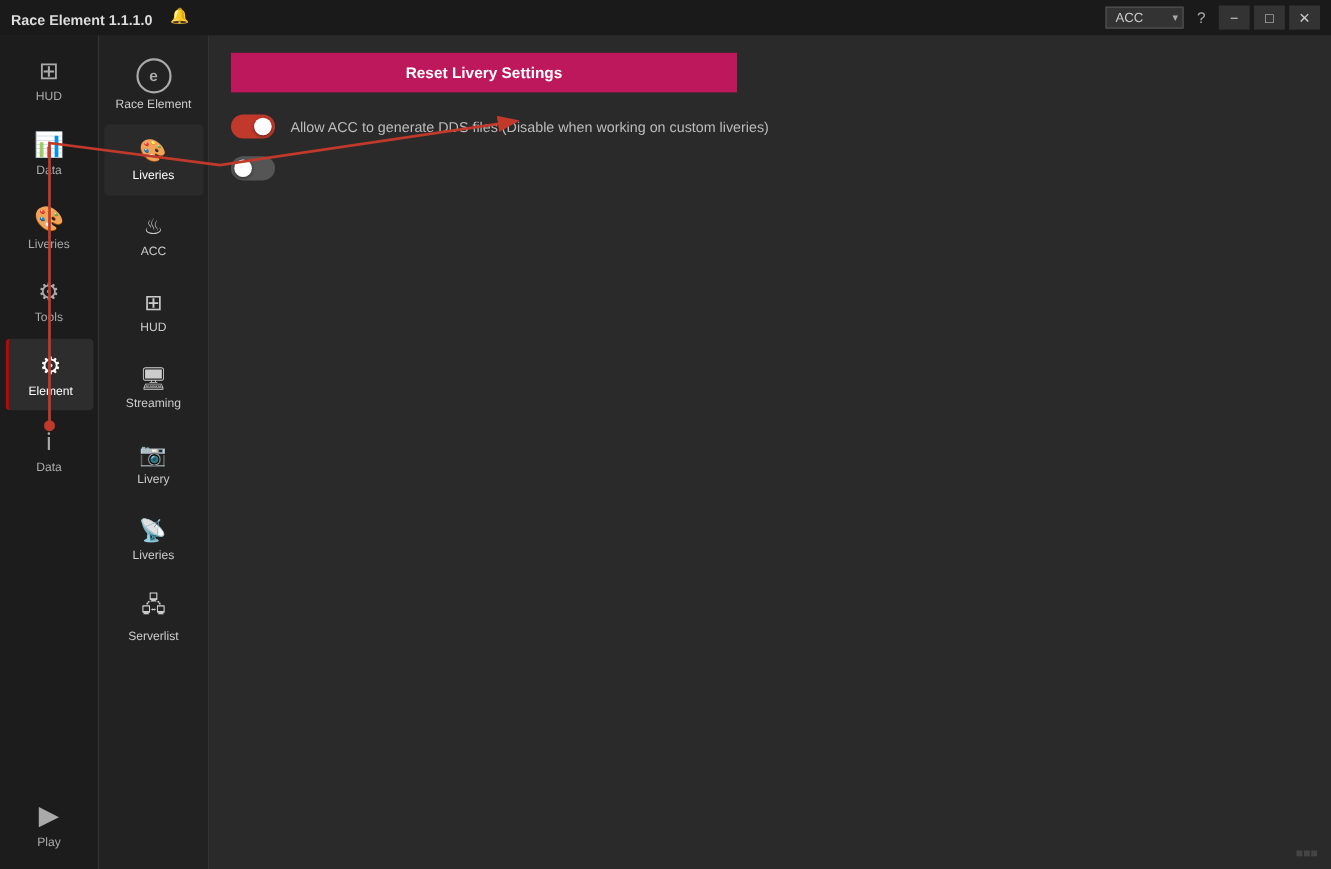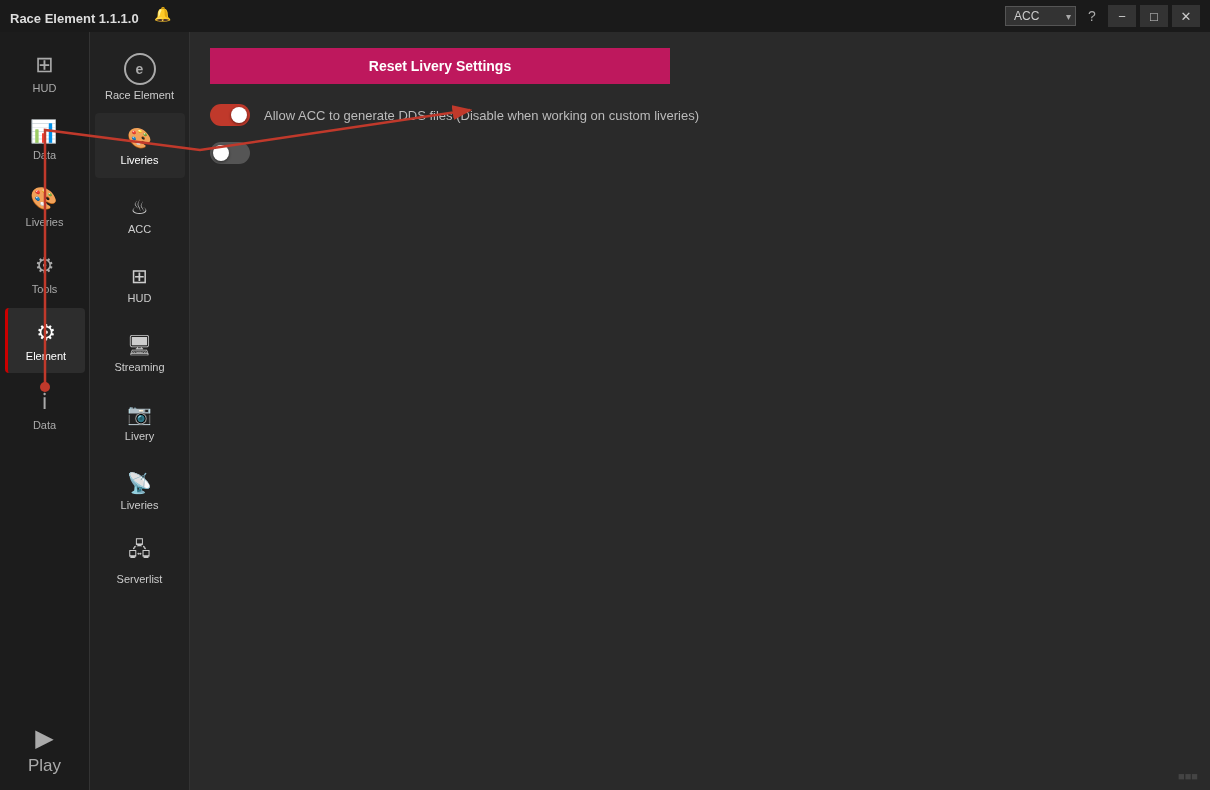--- a/index.html
+++ b/index.html
@@ -150,21 +150,21 @@
       height: 65px;
       display: flex;
       flex-direction: column;
       align-items: center;
       justify-content: center;
       cursor: pointer;
       margin-bottom: 8px;
       gap: 4px;
     }
     .sidebar-play .icon { font-size: 24px; color: #aaa; }
-    .sidebar-play .label { font-size: 17px; color: #aaa; }
+    .sidebar-play .label { font-size: 11px; color: #aaa; }
 
     
     .sub-sidebar {
       width: 100px;
       background: #222;
       display: flex;
       flex-direction: column;
       align-items: center;
       padding-top: 12px;
       border-right: 1px solid #333;

